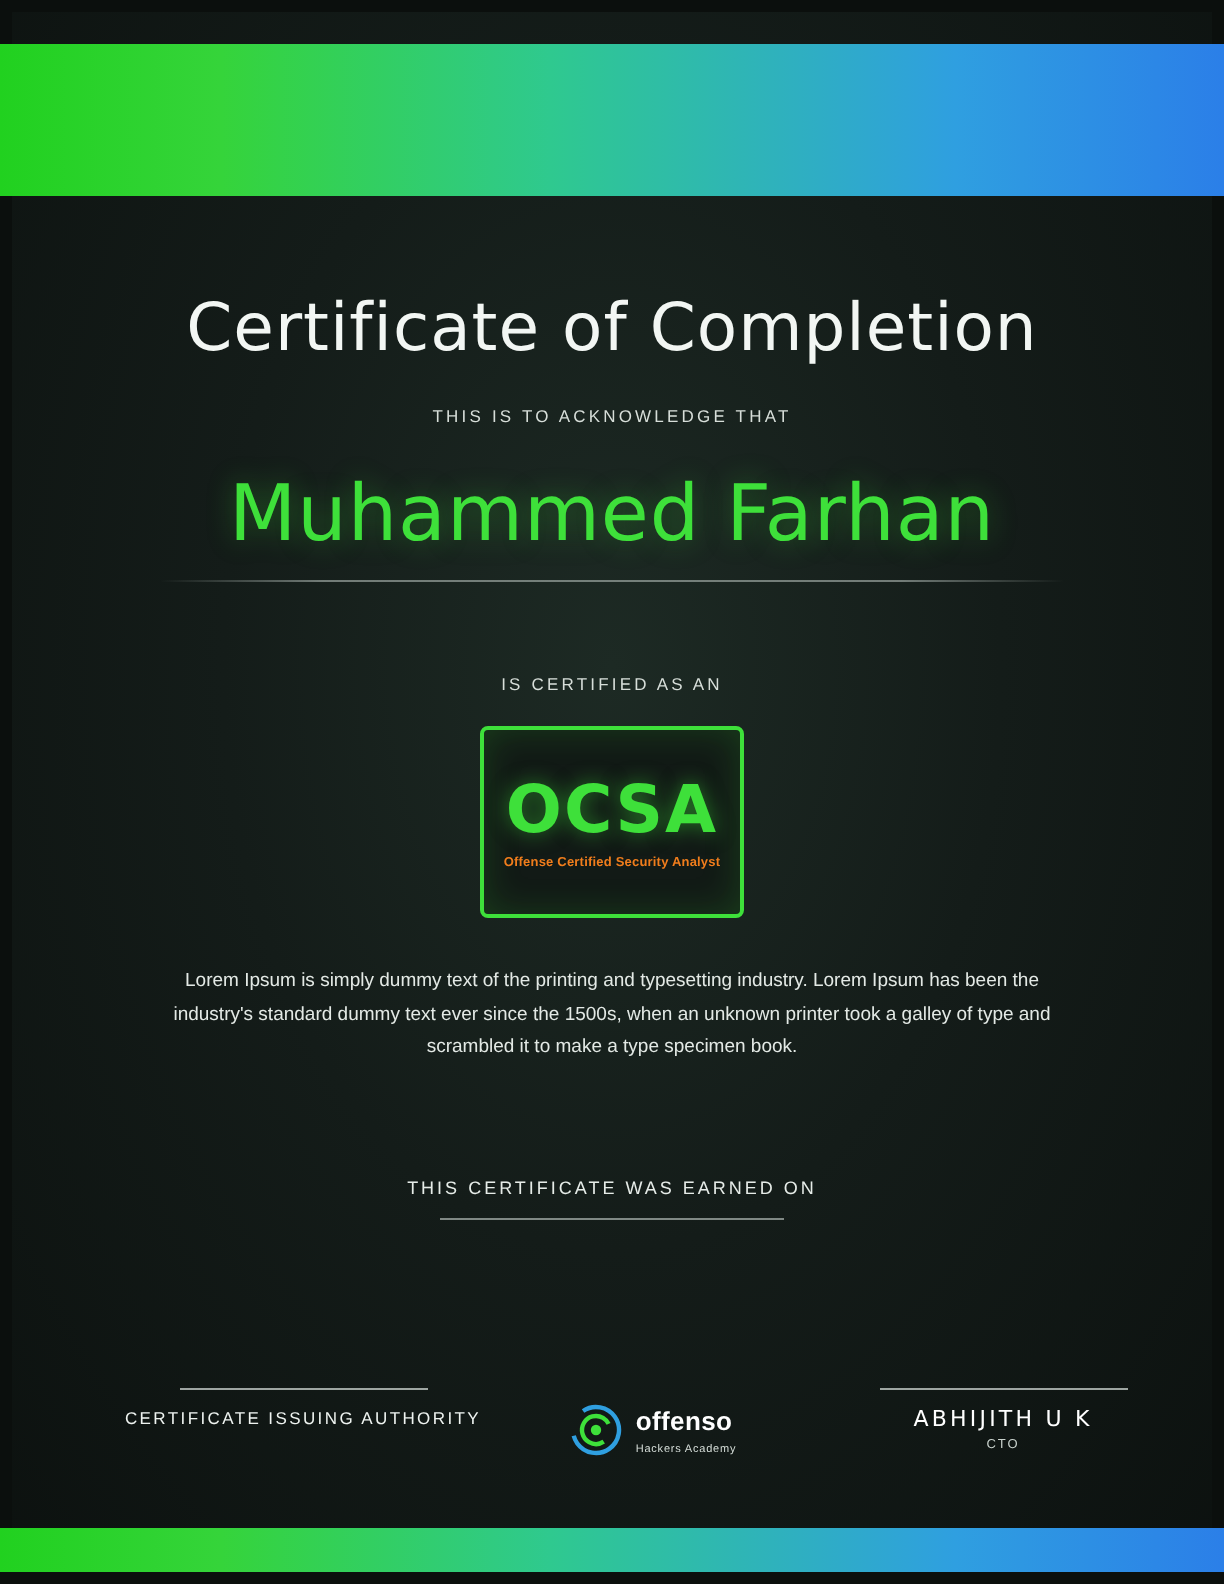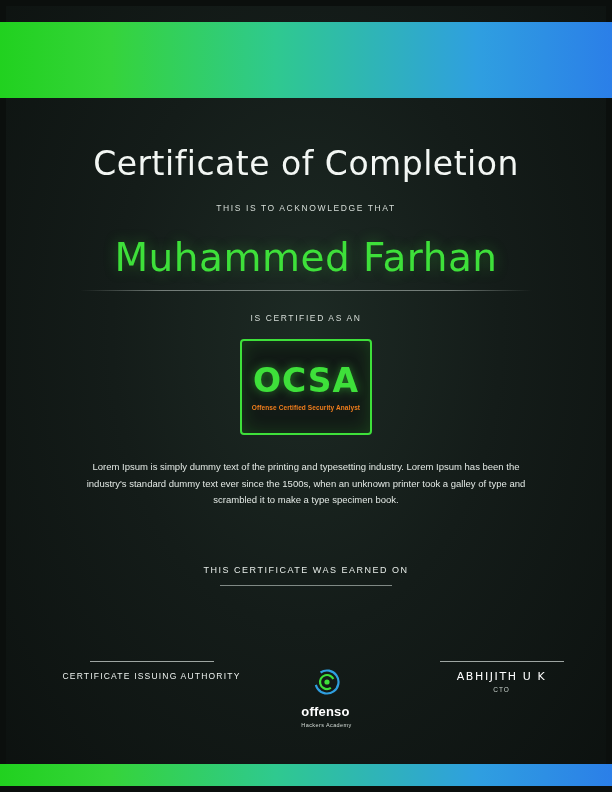--- a/index.html
+++ b/index.html
@@ -74,21 +74,21 @@
     letter-spacing: 0.5px;
     text-shadow: 0 0 14px rgba(62, 224, 58, 0.35);
   }
   .rule {
     width: 452px;
     height: 1px;
     margin: 10px auto 0 auto;
     background: linear-gradient(90deg, rgba(190,200,195,0) 0%, rgba(190,200,195,0.55) 18%, rgba(190,200,195,0.55) 82%, rgba(190,200,195,0) 100%);
   }
   .certified-as {
-    margin-top: 22px;
+    margin-top: 46px;
     font-size: 8.5px;
     letter-spacing: 1.6px;
     color: #d7ded9;
     text-transform: uppercase;
   }
   .badge {
     width: 128px;
     height: 92px;
     margin: 16px auto 0 auto;
     border: 2px solid #3ee03a;
@@ -184,21 +184,20 @@
     margin-top: 3px;
     font-size: 6.5px;
     letter-spacing: 1px;
     color: #c9d2cd;
   }
   .logo-row {
     display: flex;
     align-items: center;
     justify-content: center;
     gap: 7px;
-    flex-direction: column;
   }
   .logo-mark {
     width: 26px;
     height: 26px;
     flex: 0 0 26px;
   }
   .logo-text {
     text-align: left;
   }
   .logo-name {

